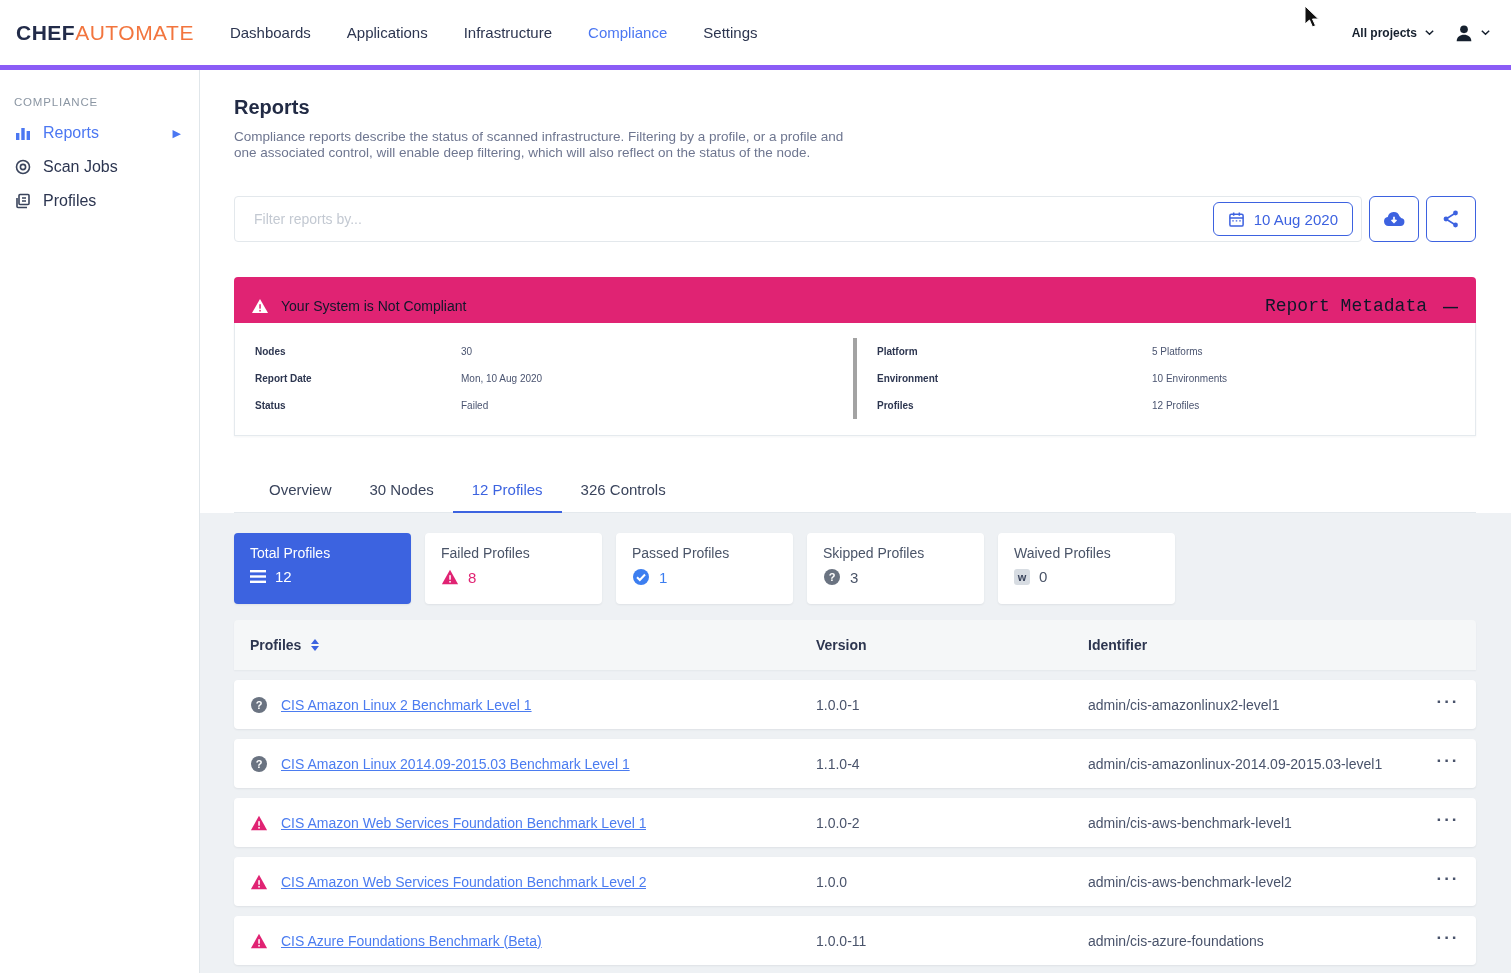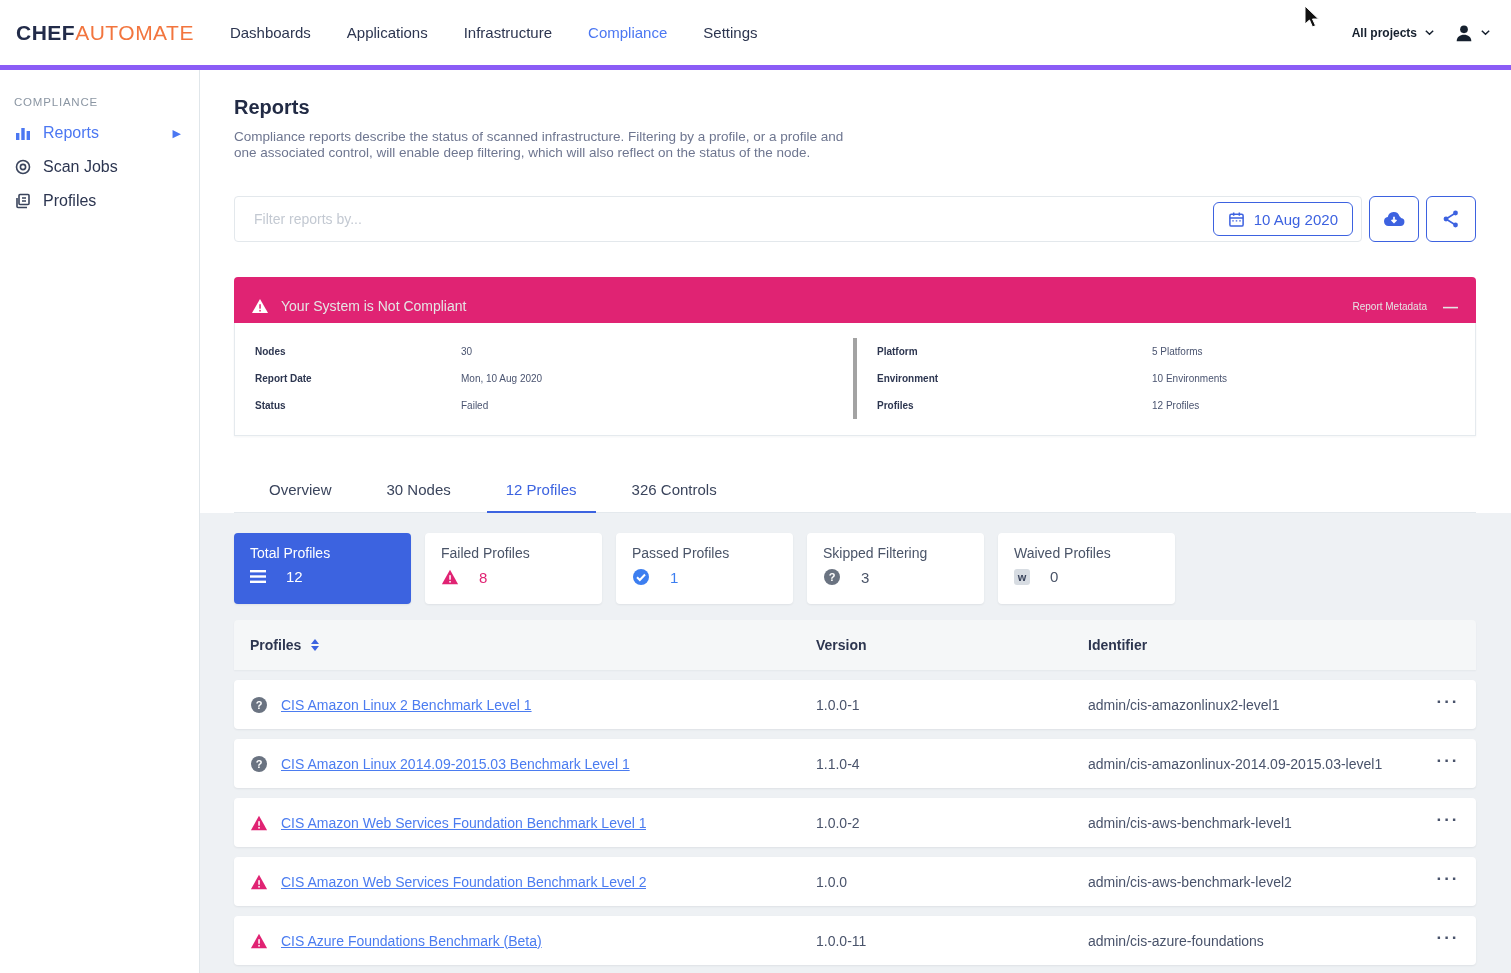--- a/index.html
+++ b/index.html
@@ -47,50 +47,50 @@
     font-size:14px; color:#0369a1; font-family:inherit; background:transparent; }
   .filter-input::placeholder { color:#c3c9d2; }
   .date-btn { margin-right:8px; display:flex; align-items:center; gap:9px; height:34px;
     padding:0 14px; border:1px solid #3d62e0; border-radius:6px; background:#fff;
     color:#3d62e0; font-size:15px; cursor:pointer; white-space:nowrap; font-family:inherit; }
   .icon-btn { width:50px; border:1px solid #3d62e0; border-radius:6px; background:#fff;
     display:flex; align-items:center; justify-content:center; cursor:pointer; color:#3d62e0; }
 
   
   .banner { margin-top:35px; height:46px; background:#e02373; border-radius:4px 4px 0 0;
-    display:flex; align-items:center; padding:12px 18px 0 17px; color:#e5e5e5; }
+    display:flex; align-items:center; padding:12px 18px 0 17px; color:#0f172a; }
   .banner-msg { margin-left:12px; font-size:14px; }
   .banner-right { margin-left:auto; display:flex; align-items:center; gap:16px; cursor:pointer; }
-  .banner-action { font-size:10px; }
+  .banner-action { font-size:18px;font-family:Liberation Mono, monospace; }
   .banner-toggle { font-size:15px; font-weight:700; cursor:pointer; }
 
   
   .metadata { display:flex; border:1px solid #e5eaee; border-top:none; background:#fff;
     padding:15px 0 16px; box-shadow:0 1px 2px rgba(40,50,70,.05); }
   .meta-col { flex:1; padding:0 20px; }
   .meta-col.right { border-left:4px solid #a3a3a3; }
   .meta-row { display:grid; height:27px; align-items:center; font-size:10px; }
   .meta-col.left .meta-row { grid-template-columns:206px 1fr; }
   .meta-col.right .meta-row { grid-template-columns:275px 1fr; }
   .meta-label { font-weight:700; color:#2d3650; }
   .meta-value { color:#4a5470; }
 
   
-  .tabs { margin-top:45px; padding-left:16px; display:flex; border-bottom:1px solid #e4e9ed;gap:17px; }
+  .tabs { margin-top:45px; padding-left:16px; display:flex; border-bottom:1px solid #e4e9ed; }
   .tab { padding:0 19px 13px; font-size:15px; color:#3a445c; cursor:pointer;
     border-bottom:2px solid transparent; margin-bottom:-1px; }
   .tab.active { color:#3c63e0; border-bottom-color:#3c63e0; }
 
   
   .gray { flex:1; background:#eef1f4; padding:20px 35px 0 34px; min-height:0; }
   .cards { display:flex; gap:14px; }
   .card { width:177px; height:71px; background:#fff; border-radius:4px; padding:12px 16px;
     box-shadow:0 1px 2px rgba(40,50,70,.08); cursor:pointer; }
   .card-label { font-size:14px; color:#4a5468; }
-  .card-count { margin-top:7px; display:flex; align-items:center; gap:20px; font-size:15px; color:#4a5468; }
+  .card-count { margin-top:7px; display:flex; align-items:center; gap:9px; font-size:15px; color:#4a5468; }
   .card.active { background:#3c63e0; }
   .card.active .card-label, .card.active .card-count { color:#fff; }
   .count-failed { color:#e02373; }
   .count-passed { color:#3c7ef0; }
   .waived-badge { width:16px; height:16px; border-radius:3px; background:#d7dce2; color:#3a445c;
     font-size:11px; font-weight:700; display:flex; align-items:center; justify-content:center; }
 
   
   .row-grid { display:grid; grid-template-columns:582px 272px 1fr 56px; align-items:center; }
   .thead { margin-top:16px; height:50px; background:#f5f7f8; border-radius:4px 4px 0 0;
@@ -295,21 +295,21 @@
           <div class="card-label">Passed Profiles</div>
           <div class="card-count">
             <svg class="sicon" width="16" height="16" viewBox="0 0 18 18">
               <circle cx="9" cy="9" r="8" fill="#3c7ef0"></circle>
               <path d="M5 9.3 L7.8 12 L13 6.5" stroke="#fff" stroke-width="2" fill="none"></path>
             </svg>
             <span class="count-passed">1</span>
           </div>
         </div>
         <div class="card">
-          <div class="card-label">Skipped Filtering</div>
+          <div class="card-label">Skipped Profiles</div>
           <div class="card-count">
             <svg class="sicon" width="16" height="16" viewBox="0 0 18 18">
               <circle cx="9" cy="9" r="8" fill="#6a7381"></circle>
               <text x="9" y="13" text-anchor="middle" font-size="11" font-weight="bold" fill="#fff" font-family="inherit">?</text>
             </svg>
             <span>3</span>
           </div>
         </div>
         <div class="card">
           <div class="card-label">Waived Profiles</div>

